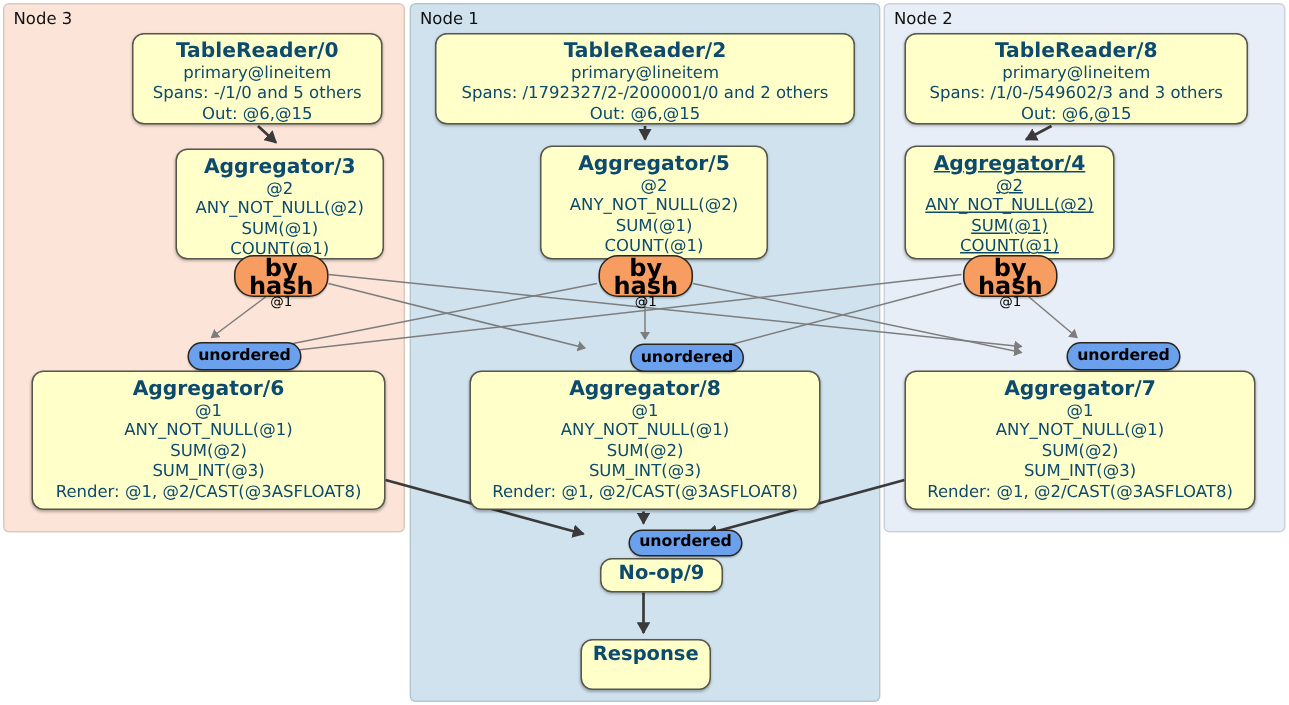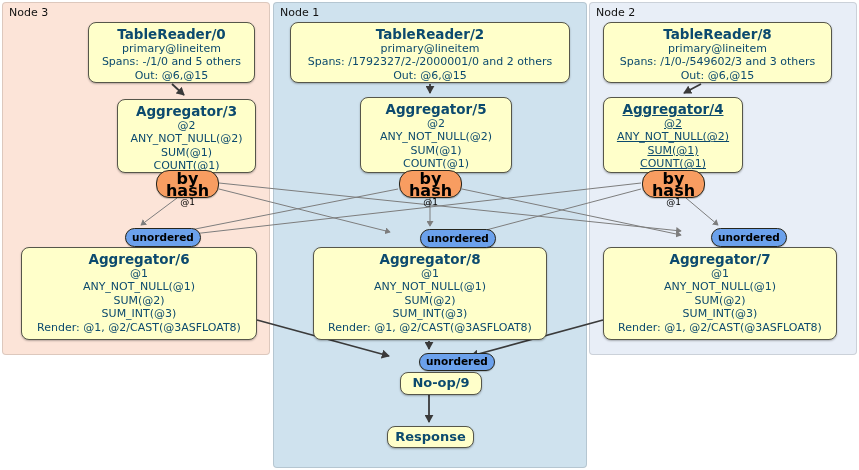--- a/index.html
+++ b/index.html
@@ -161,17 +161,17 @@
     <div class="line">SUM_INT(@3)</div>
     <div class="line">Render: @1, @2/CAST(@3ASFLOAT8)</div>
   </div>
 
   <div class="oval unordered" style="left:391px; top:353px; height:18px; line-height:15px;">unordered</div>
 
   <div class="pbox" style="left:400px; top:372px; width:82px; height:23px; padding:1px;">
     <div class="title" style="font-size:13px; line-height:18px;">No-op/9</div>
   </div>
 
-  <div class="pbox" style="left:387px; top:426px; width:87px; height:22px; padding:1px;">
+  <div class="pbox" style="left:387px; top:426px; width:87px; height:34px; padding:1px;">
     <div class="title" style="font-size:13px; line-height:17px;">Response</div>
   </div>
 
 </div>
 
 </body></html>

